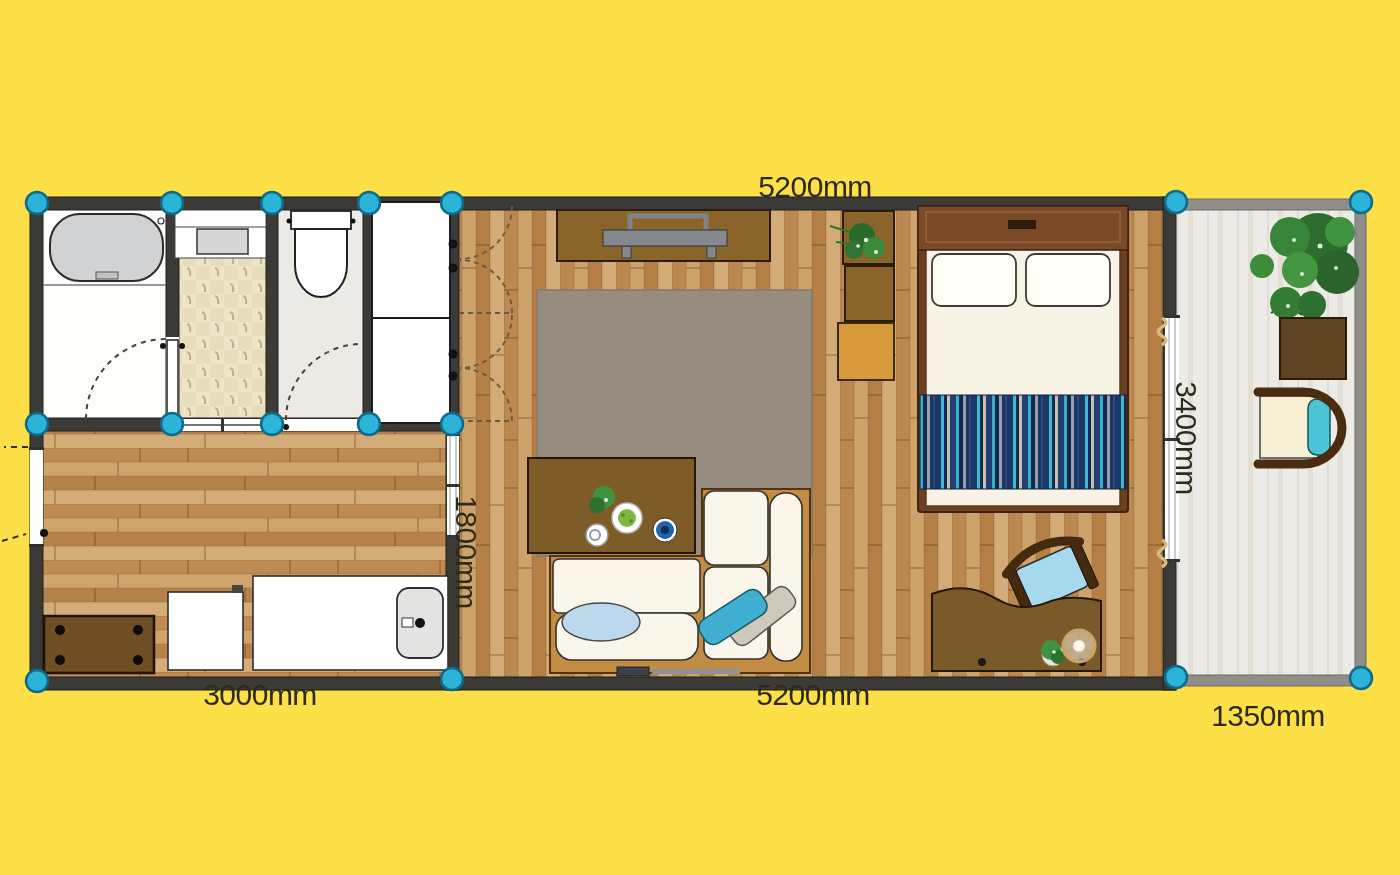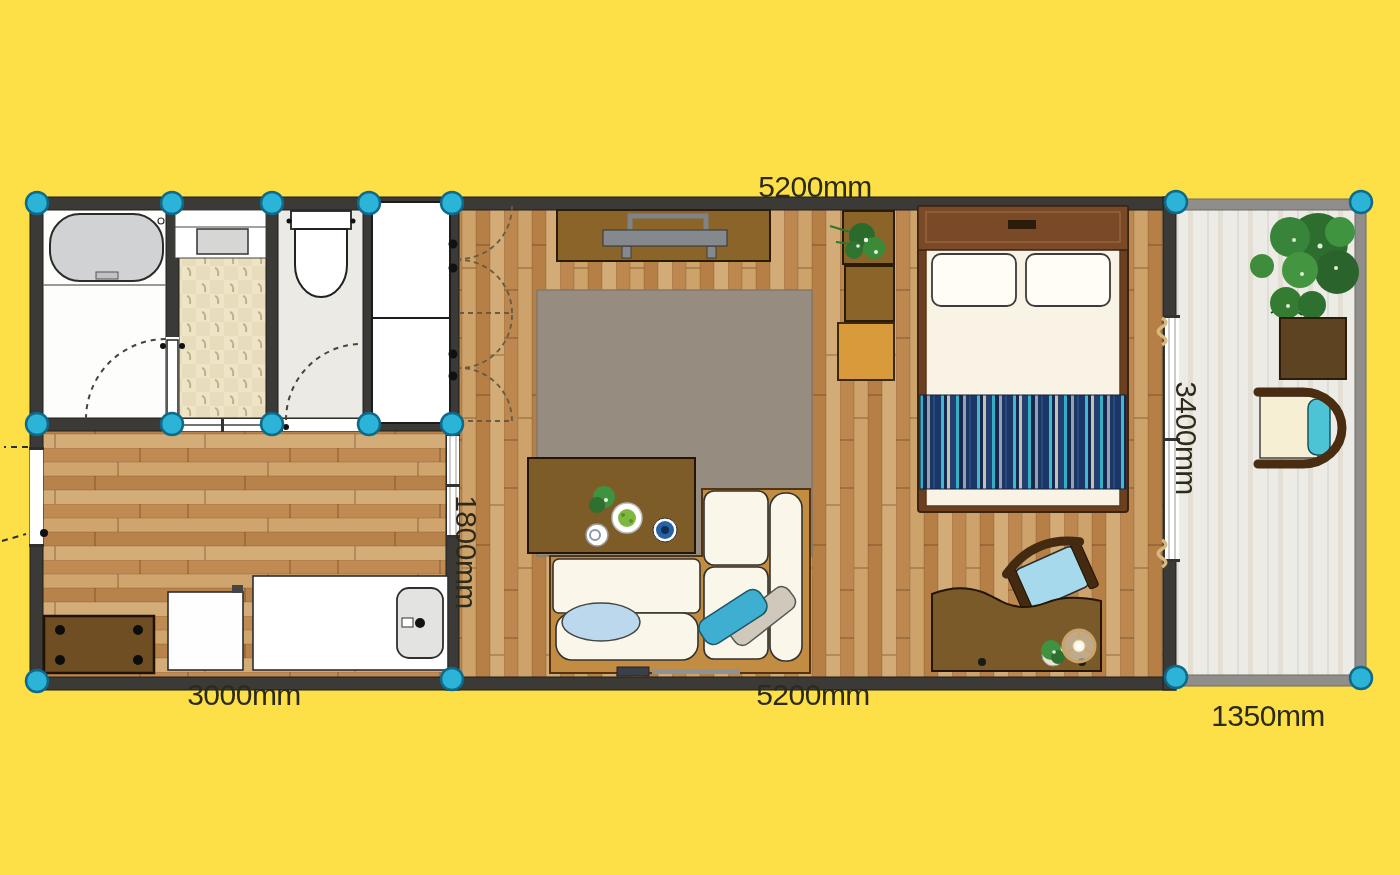--- a/index.html
+++ b/index.html
@@ -348,19 +348,19 @@
     <circle cx="369" cy="424" r="11"></circle>
     <circle cx="452" cy="424" r="11"></circle>
     <circle cx="37" cy="681" r="11"></circle>
     <circle cx="452" cy="679" r="11"></circle>
     <circle cx="1176" cy="677" r="11"></circle>
     <circle cx="1361" cy="678" r="11"></circle>
   </g>
 </svg>
 
 <div class="dim" style="left:815px;top:187px">5200mm</div>
-<div class="dim" style="left:244px;top:695px">3000mm</div>
+<div class="dim" style="left:260px;top:695px">3000mm</div>
 <div class="dim" style="left:813px;top:695px">5200mm</div>
 <div class="dim" style="left:1268px;top:716px">1350mm</div>
 <div class="dim vert" style="left:466px;top:552px">1800mm</div>
 <div class="dim vert" style="left:1186px;top:438px">3400mm</div>
 
 </div>
 
 </body></html>

